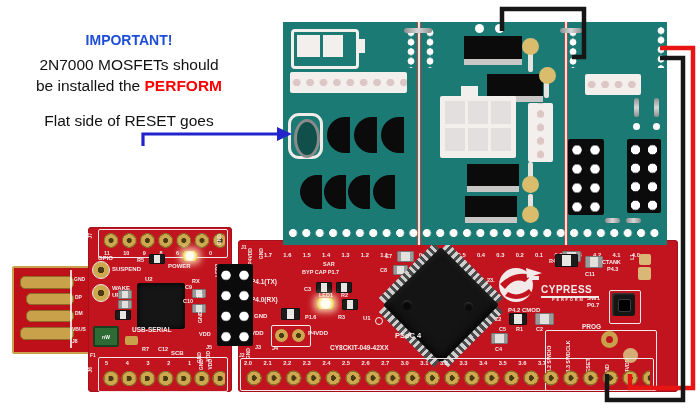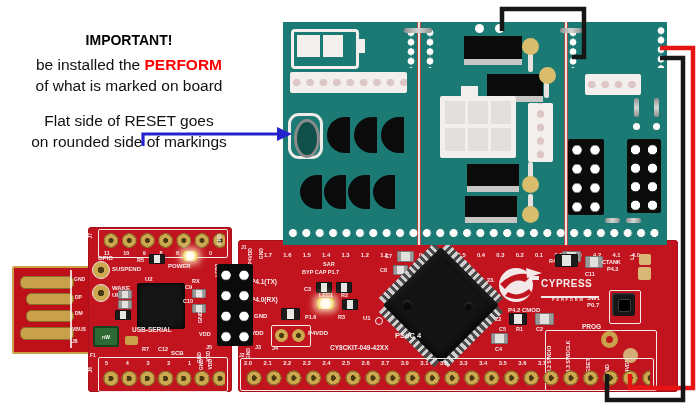--- a/index.html
+++ b/index.html
@@ -50,26 +50,25 @@
   .led{position:absolute;border-radius:2px;background:radial-gradient(circle,#fffdf2 0 40%,#f3da6b 75%,#caa23a);
        box-shadow:0 0 7px 3px rgba(255,246,200,.85);}
   .wires{position:absolute;left:0;top:0;width:700px;height:420px;pointer-events:none;}
 </style>
 </head>
 <body>
 
 <div class="stage">
 
   <div class="note">
-    <div class="imp" style="color:#000000">IMPORTANT!</div>
+    <div class="imp" style="color:#1d4ed8">IMPORTANT!</div>
+    <div>2N7000 MOSFETs should</div>
     <div><span>be installed the </span><span class="em" style="color:#ff0000">PERFORM</span></div>
-    <div>of what is marked on board</div>
     <div class="para2">
       <div>Flat side of RESET goes</div>
-      <div>on rounded side of markings</div>
     </div>
   </div>
 
   <div class="abs" style="left:12px;top:266px;width:78px;height:84px;background:#bd1019;border:2px solid #c9a14b;border-radius:2px;">
     <div class="abs gold" style="left:6px;top:8px;width:52px;height:11px;border-radius:5px;border:1px solid #8a6d28;"></div>
     <div class="abs gold" style="left:12px;top:25px;width:46px;height:10px;border-radius:5px;border:1px solid #8a6d28;"></div>
     <div class="abs gold" style="left:12px;top:42px;width:46px;height:10px;border-radius:5px;border:1px solid #8a6d28;"></div>
     <div class="abs gold" style="left:6px;top:59px;width:52px;height:11px;border-radius:5px;border:1px solid #8a6d28;"></div>
     <div class="abs" style="left:56px;top:2px;width:1.5px;height:78px;background:rgba(255,255,255,.8);"></div>
     <span class="lbl" style="left:60px;top:9px;font-size:5px;">GND</span>
@@ -226,21 +225,21 @@
     <span class="lbl" style="left:1px;top:113px;font-size:5px;">J2</span>
     <span class="lbl vert" style="left:8px;top:108px;font-size:5px;">GND</span>
 
     <svg class="abs" style="left:258px;top:24px;" width="48" height="42" viewBox="0 0 48 42">
       <circle cx="20" cy="21" r="17" fill="#f3e9e9"></circle>
       <path d="M4 20 Q18 6 36 11 L29 18 Q18 13 9 25 Z" fill="#c2141f"></path>
       <path d="M12 28 Q22 34 33 25 L36 29 Q23 39 9 32 Z" fill="#c2141f"></path>
       <polygon points="30,4 46,9 31,14" fill="#f3e9e9"></polygon>
       <rect x="33" y="12" width="10" height="4" fill="#f3e9e9"></rect>
     </svg>
-    <span class="lbl" style="left:303px;top:38px;font-size:10px;letter-spacing:.5px;">CYPRESS</span>
+    <span class="lbl" style="left:303px;top:44px;font-size:10px;letter-spacing:.5px;">CYPRESS</span>
     <div class="abs" style="left:303px;top:56px;width:58px;height:1.5px;background:#f3e9e9;"></div>
     <span class="lbl" style="left:314px;top:58px;font-size:4px;letter-spacing:1.8px;">PERFORM</span>
 
     <span class="lbl" style="left:311px;top:18px;font-size:5.5px;">R4</span>
     <div class="comp res" style="left:317px;top:14px;width:21px;height:11px;"></div>
     <div class="comp sil" style="left:347px;top:16px;width:16px;height:10px;"></div>
     <span class="lbl" style="left:364px;top:19px;font-size:5.5px;">CTANK</span>
     <span class="lbl" style="left:369px;top:26px;font-size:5.5px;">P4.3</span>
     <span class="lbl" style="left:347px;top:31px;font-size:5.5px;">C11</span>
     <div class="abs" style="left:401px;top:14px;width:12px;height:11px;background:#d9b877;border-radius:2px;"></div>

